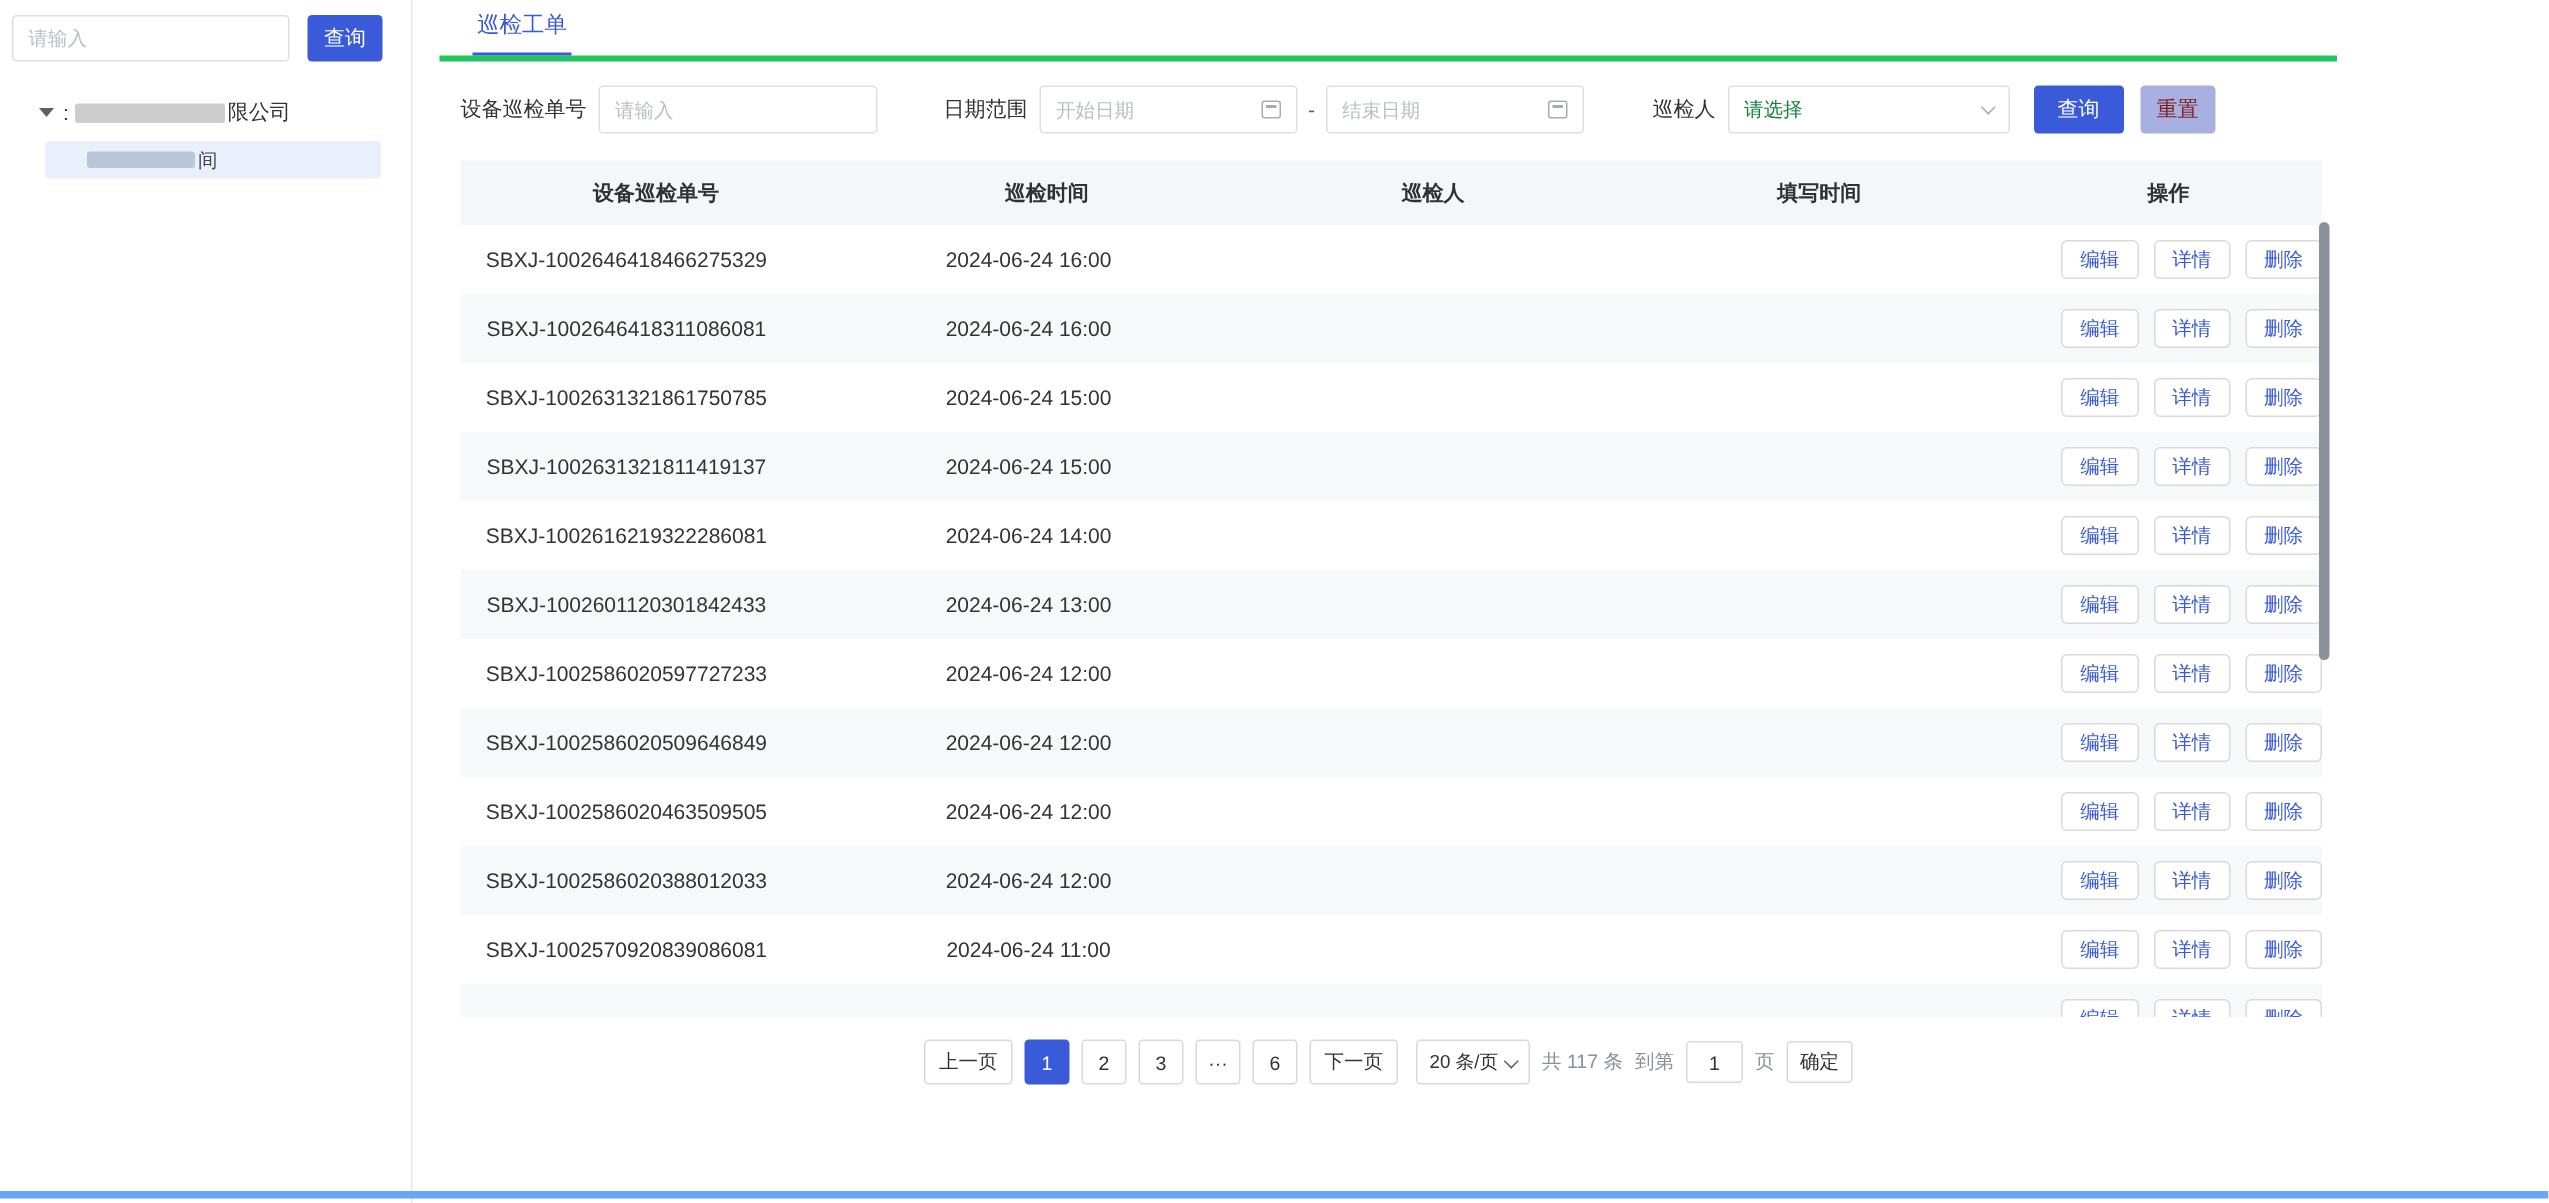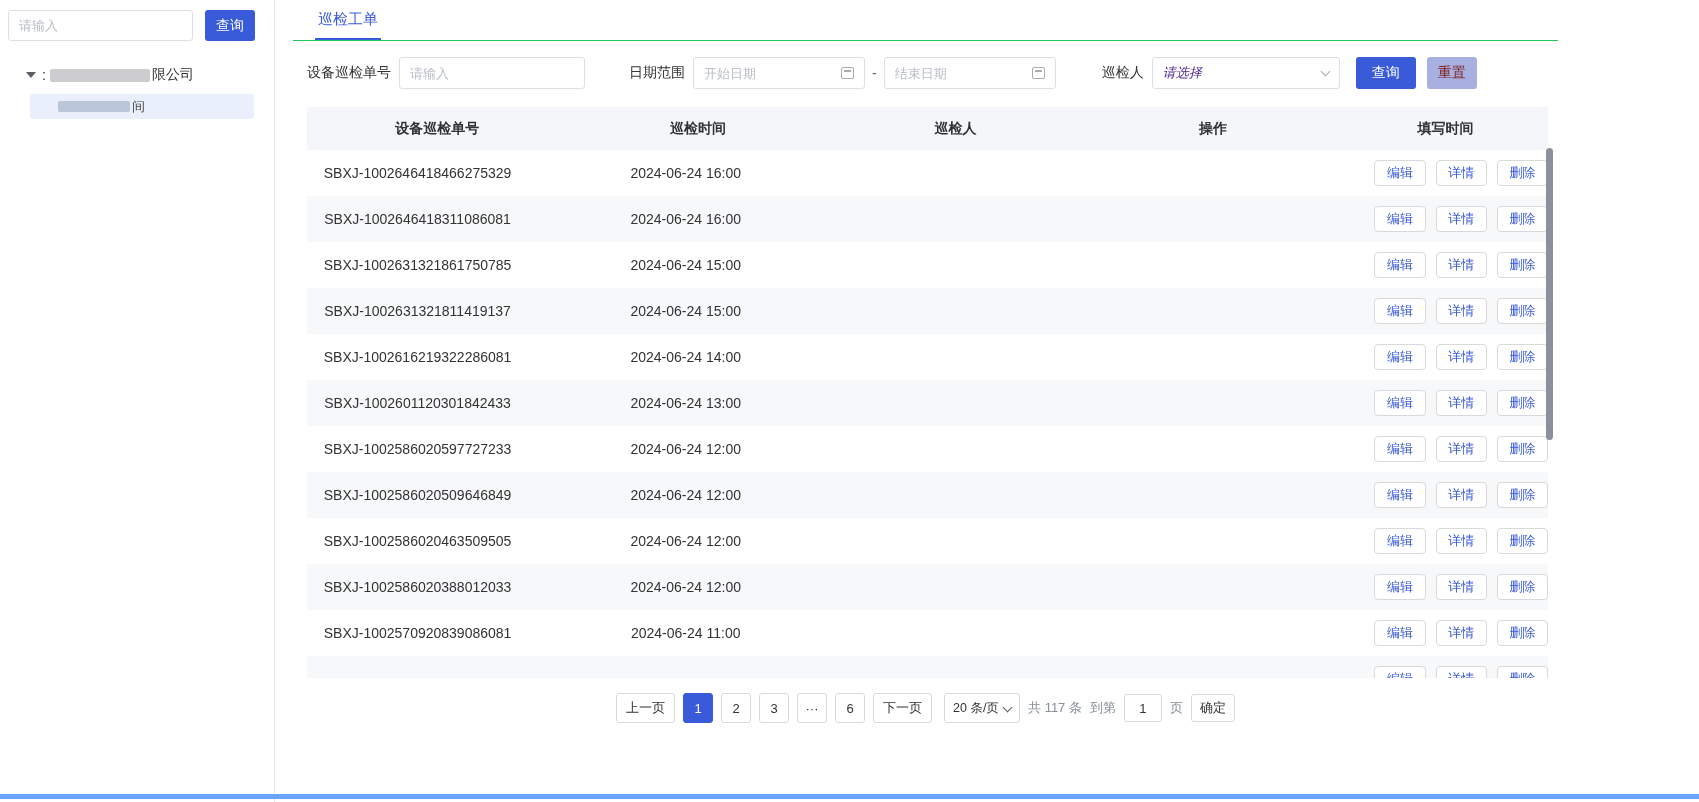--- a/index.html
+++ b/index.html
@@ -18,33 +18,33 @@
   .tree-root { display:flex; align-items:center; height:24px; padding-left:18px; cursor:pointer; font-size:14px; color:#333; }
   .caret-down { width:0; height:0; border-left:5px solid transparent; border-right:5px solid transparent; border-top:6px solid #5a5e66; margin-right:6px; }
   .tree-colon { margin-right:2px; color:#333; }
   .blur { display:inline-block; border-radius:2px; }
   .blur-root { width:100px; height:13px; background:#cdcdcf; margin:0 2px; }
   .tree-child { display:flex; align-items:center; height:25px; margin:7px 12px 0 22px; padding-left:28px; background:#e9f0fb; border-radius:3px; cursor:pointer; font-size:13px; color:#444; }
   .blur-child { width:72px; height:11px; background:#bcc6da; margin-right:2px; }
 
   
   .main { width:1265px; height:100%; position:relative; margin-left:18px; flex:none; }
-  .tabbar { height:41px; border-bottom:1px solid #22c55e; display:flex; align-items:flex-end; padding-left:22px; }
+  .tabbar { height:41px; border-bottom:4px solid #22c55e; display:flex; align-items:flex-end; padding-left:22px; }
   .tab { font-size:15px; color:var(--primary); padding:10px 3px 9px 3px; border-bottom:2px solid var(--primary); cursor:pointer; }
 
   
   .filters { display:flex; align-items:center; margin:15px 0 0 14px; height:34px; }
   .flabel { font-size:14px; color:#333; margin-right:8px; white-space:nowrap; }
   .input-wrap { display:flex; align-items:center; border:1px solid #dcdfe6; border-radius:3px; height:32px; background:#fff; padding:0 10px; }
   .input-wrap input { border:none; outline:none; flex:1; min-width:0; font-size:13px; color:#333; background:transparent; }
   .input-wrap input::placeholder { color:#b9bec7; }
   .w-order { width:186px; }
   .w-date { width:172px;justify-content:flex-end; }
   .w-select { width:188px; justify-content:space-between; cursor:pointer; }
-  .sel-placeholder { color:#4c1d95; font-size:13px;font-style:italic; }
+  .sel-placeholder { color:#15803d; font-size:13px; }
   .cal-icon { width:13px; height:12px; border:1px solid #a8abb2; border-radius:2px; position:relative; flex:none; margin-left:8px; }
   .cal-icon::before { content:""; position:absolute; left:2px; right:2px; top:2px; height:2px; background:#a8abb2; }
   .chev { width:7px; height:7px; border-right:1.5px solid #a8abb2; border-bottom:1.5px solid #a8abb2; transform:rotate(45deg); margin-top:-3px; flex:none; }
   .date-sep { margin:0 7px; color:#606266; }
   .gap-a { margin-left:44px;text-align:center; }
   .gap-b { margin-left:46px; }
   .filters .btn-query { width:60px; height:32px; margin-left:16px; }
   .btn-reset { width:50px; height:32px; margin-left:11px; background:var(--resetBg); color:#7f1d1d; border:none; border-radius:3px; cursor:pointer; font-size:14px; }
 
   
@@ -133,22 +133,22 @@
 
       <button class="btn-primary btn-query">查询</button>
       <button class="btn-reset">重置</button>
     </div>
 
     <div class="table">
       <div class="thead">
           <div class="th">设备巡检单号</div>
           <div class="th">巡检时间</div>
           <div class="th">巡检人</div>
+          <div class="th">填写时间</div>
           <div class="th">操作</div>
-          <div class="th">填写时间</div>
         </div>
       <div class="tbody">
   <div class="tr">
     <div class="td td-text">SBXJ-1002646418466275329</div>
     <div class="td td-text">2024-06-24 16:00</div>
     <div class="td td-text"></div>
     <div class="td td-text"></div>
     <div class="td actions">
       <button class="mini-btn">编辑</button>
       <button class="mini-btn">详情</button>

